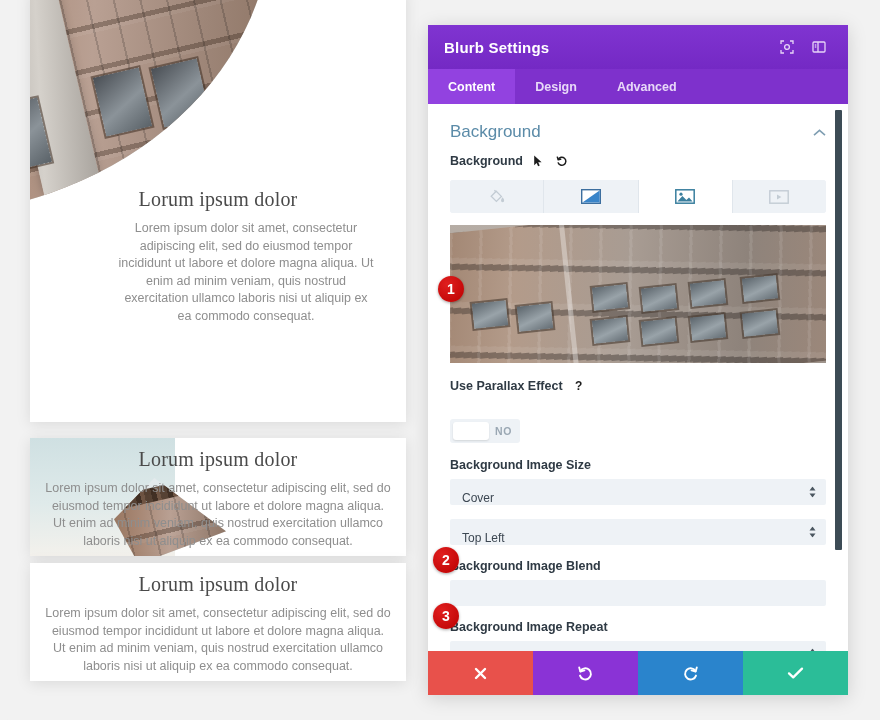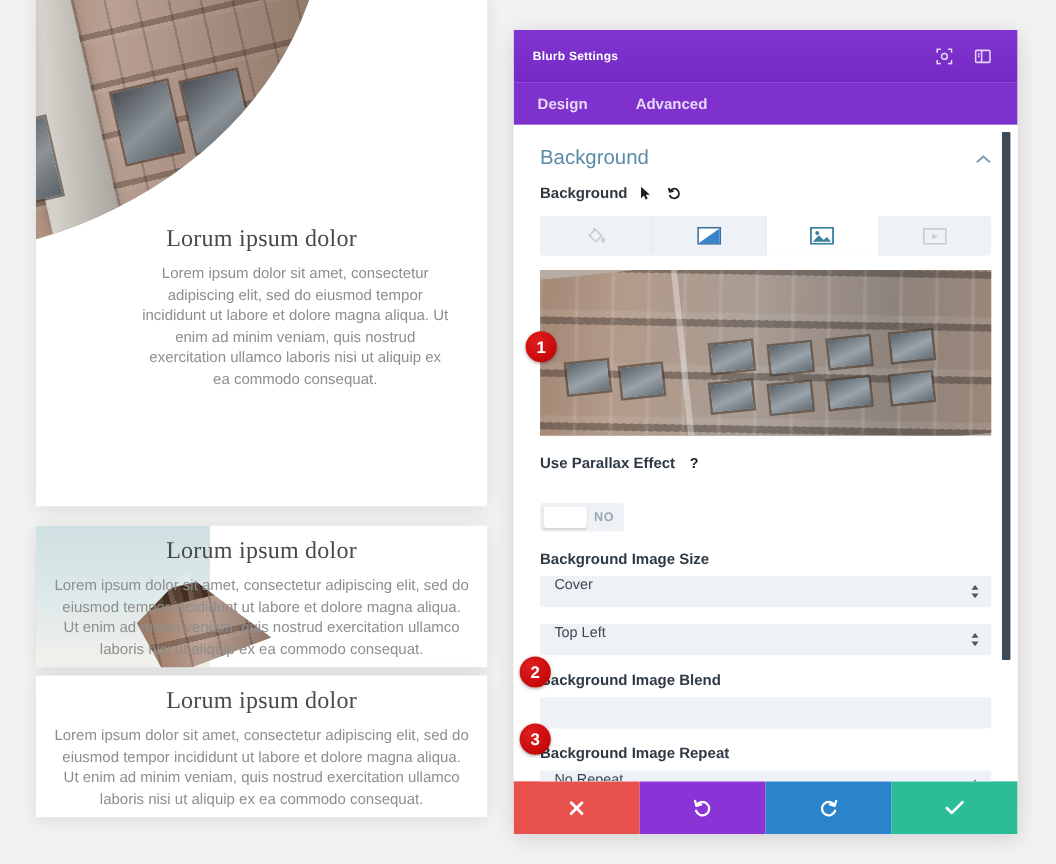--- a/index.html
+++ b/index.html
@@ -165,21 +165,21 @@
     height: 44px;
     background: #7b2fcb;
     background: linear-gradient(180deg,#8034d1,#7429c4);
     display: flex;
     align-items: center;
     padding: 0 16px;
     flex: 0 0 auto;
   }
   #panel-title {
     color: #ffffff;
-    font-size: 10px;
+    font-size: 15px;
     font-weight: bold;
     flex: 1;
     letter-spacing: .2px;
   }
   .hdr-icon {
     width: 26px; height: 26px;
     display: flex; align-items: center; justify-content: center;
     color: #e6d4f7;
     margin-left: 6px;
     cursor: pointer;
@@ -337,21 +337,21 @@
     color: #2f3a44;
     font-weight: bold;
     margin-bottom: 7px;
   }
   .select-box {
     position: relative;
     height: 26px;
     background: #eef2f6;
     border-radius: 2px;
     display: flex;
-    align-items: flex-start;
+    align-items: flex-end;
     padding: 0 12px 0 12px;
     cursor: pointer;
   }
   .select-value {
     font-size: 12px;
     color: #3c4752;
   }
   .select-arrows {
     position: absolute;
     right: 10px; top: 50%;
@@ -467,20 +467,21 @@
         <svg width="14" height="14" viewBox="0 0 14 14" fill="none" stroke="currentColor" stroke-width="1.3">
           <rect x="1" y="2" width="12" height="10" rx="1"></rect>
           <line x1="6" y1="2" x2="6" y2="12"></line>
           <line x1="2.8" y1="5" x2="4.3" y2="5"></line>
           <line x1="2.8" y1="7" x2="4.3" y2="7"></line>
         </svg>
       </div>
     </div>
 
     <div id="panel-tabs">
+      <div class="tab active">Content</div>
       <div class="tab">Design</div>
       <div class="tab">Advanced</div>
     </div>
 
     <div id="panel-scroll">
 
       <div id="panel-scrollbar"></div>
 
       <div class="badge" id="badge1">1</div>
       <div class="badge" id="badge2">2</div>

